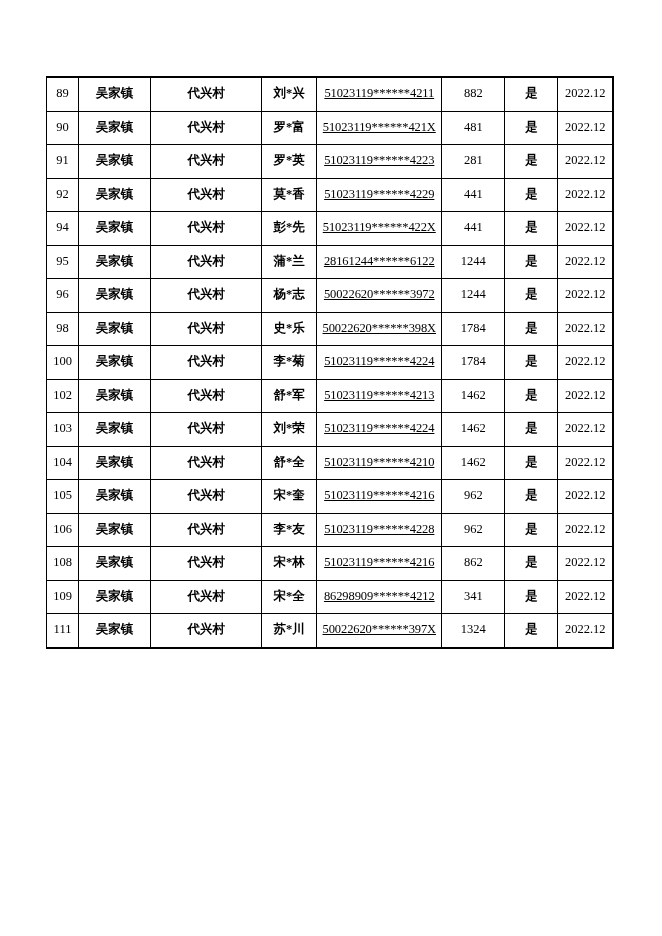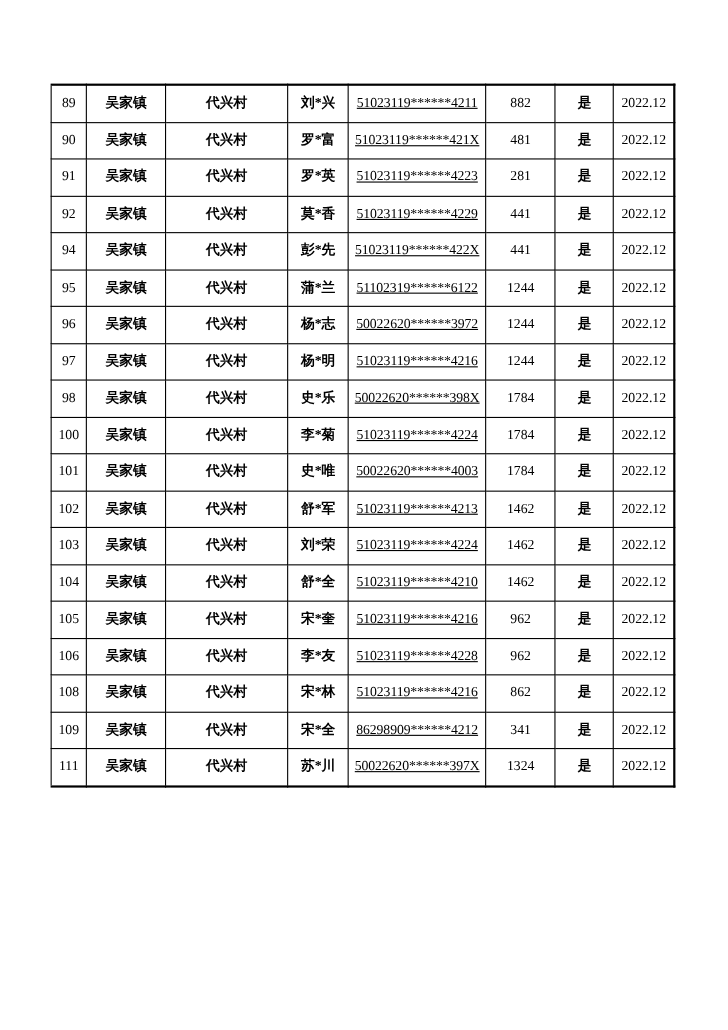--- a/index.html
+++ b/index.html
@@ -136,71 +136,51 @@
             <td class="id">51023119******422X</td>
             <td class="amount">441</td>
             <td class="flag">是</td>
             <td class="date">2022.12</td>
           </tr>
           <tr>
             <td class="seq">95</td>
             <td class="town">吴家镇</td>
             <td class="village">代兴村</td>
             <td class="name">蒲*兰</td>
-            <td class="id">51102319******6122</td>
+            <td class="id">28161244******6122</td>
             <td class="amount">1244</td>
             <td class="flag">是</td>
             <td class="date">2022.12</td>
           </tr>
           <tr>
             <td class="seq">96</td>
             <td class="town">吴家镇</td>
             <td class="village">代兴村</td>
             <td class="name">杨*志</td>
             <td class="id">50022620******3972</td>
             <td class="amount">1244</td>
             <td class="flag">是</td>
             <td class="date">2022.12</td>
           </tr>
           <tr>
-            <td class="seq">97</td>
-            <td class="town">吴家镇</td>
-            <td class="village">代兴村</td>
-            <td class="name">杨*明</td>
-            <td class="id">51023119******4216</td>
-            <td class="amount">1244</td>
-            <td class="flag">是</td>
-            <td class="date">2022.12</td>
-          </tr>
-          <tr>
             <td class="seq">98</td>
             <td class="town">吴家镇</td>
             <td class="village">代兴村</td>
             <td class="name">史*乐</td>
             <td class="id">50022620******398X</td>
             <td class="amount">1784</td>
             <td class="flag">是</td>
             <td class="date">2022.12</td>
           </tr>
           <tr>
             <td class="seq">100</td>
             <td class="town">吴家镇</td>
             <td class="village">代兴村</td>
             <td class="name">李*菊</td>
             <td class="id">51023119******4224</td>
-            <td class="amount">1784</td>
-            <td class="flag">是</td>
-            <td class="date">2022.12</td>
-          </tr>
-          <tr>
-            <td class="seq">101</td>
-            <td class="town">吴家镇</td>
-            <td class="village">代兴村</td>
-            <td class="name">史*唯</td>
-            <td class="id">50022620******4003</td>
             <td class="amount">1784</td>
             <td class="flag">是</td>
             <td class="date">2022.12</td>
           </tr>
           <tr>
             <td class="seq">102</td>
             <td class="town">吴家镇</td>
             <td class="village">代兴村</td>
             <td class="name">舒*军</td>
             <td class="id">51023119******4213</td>

